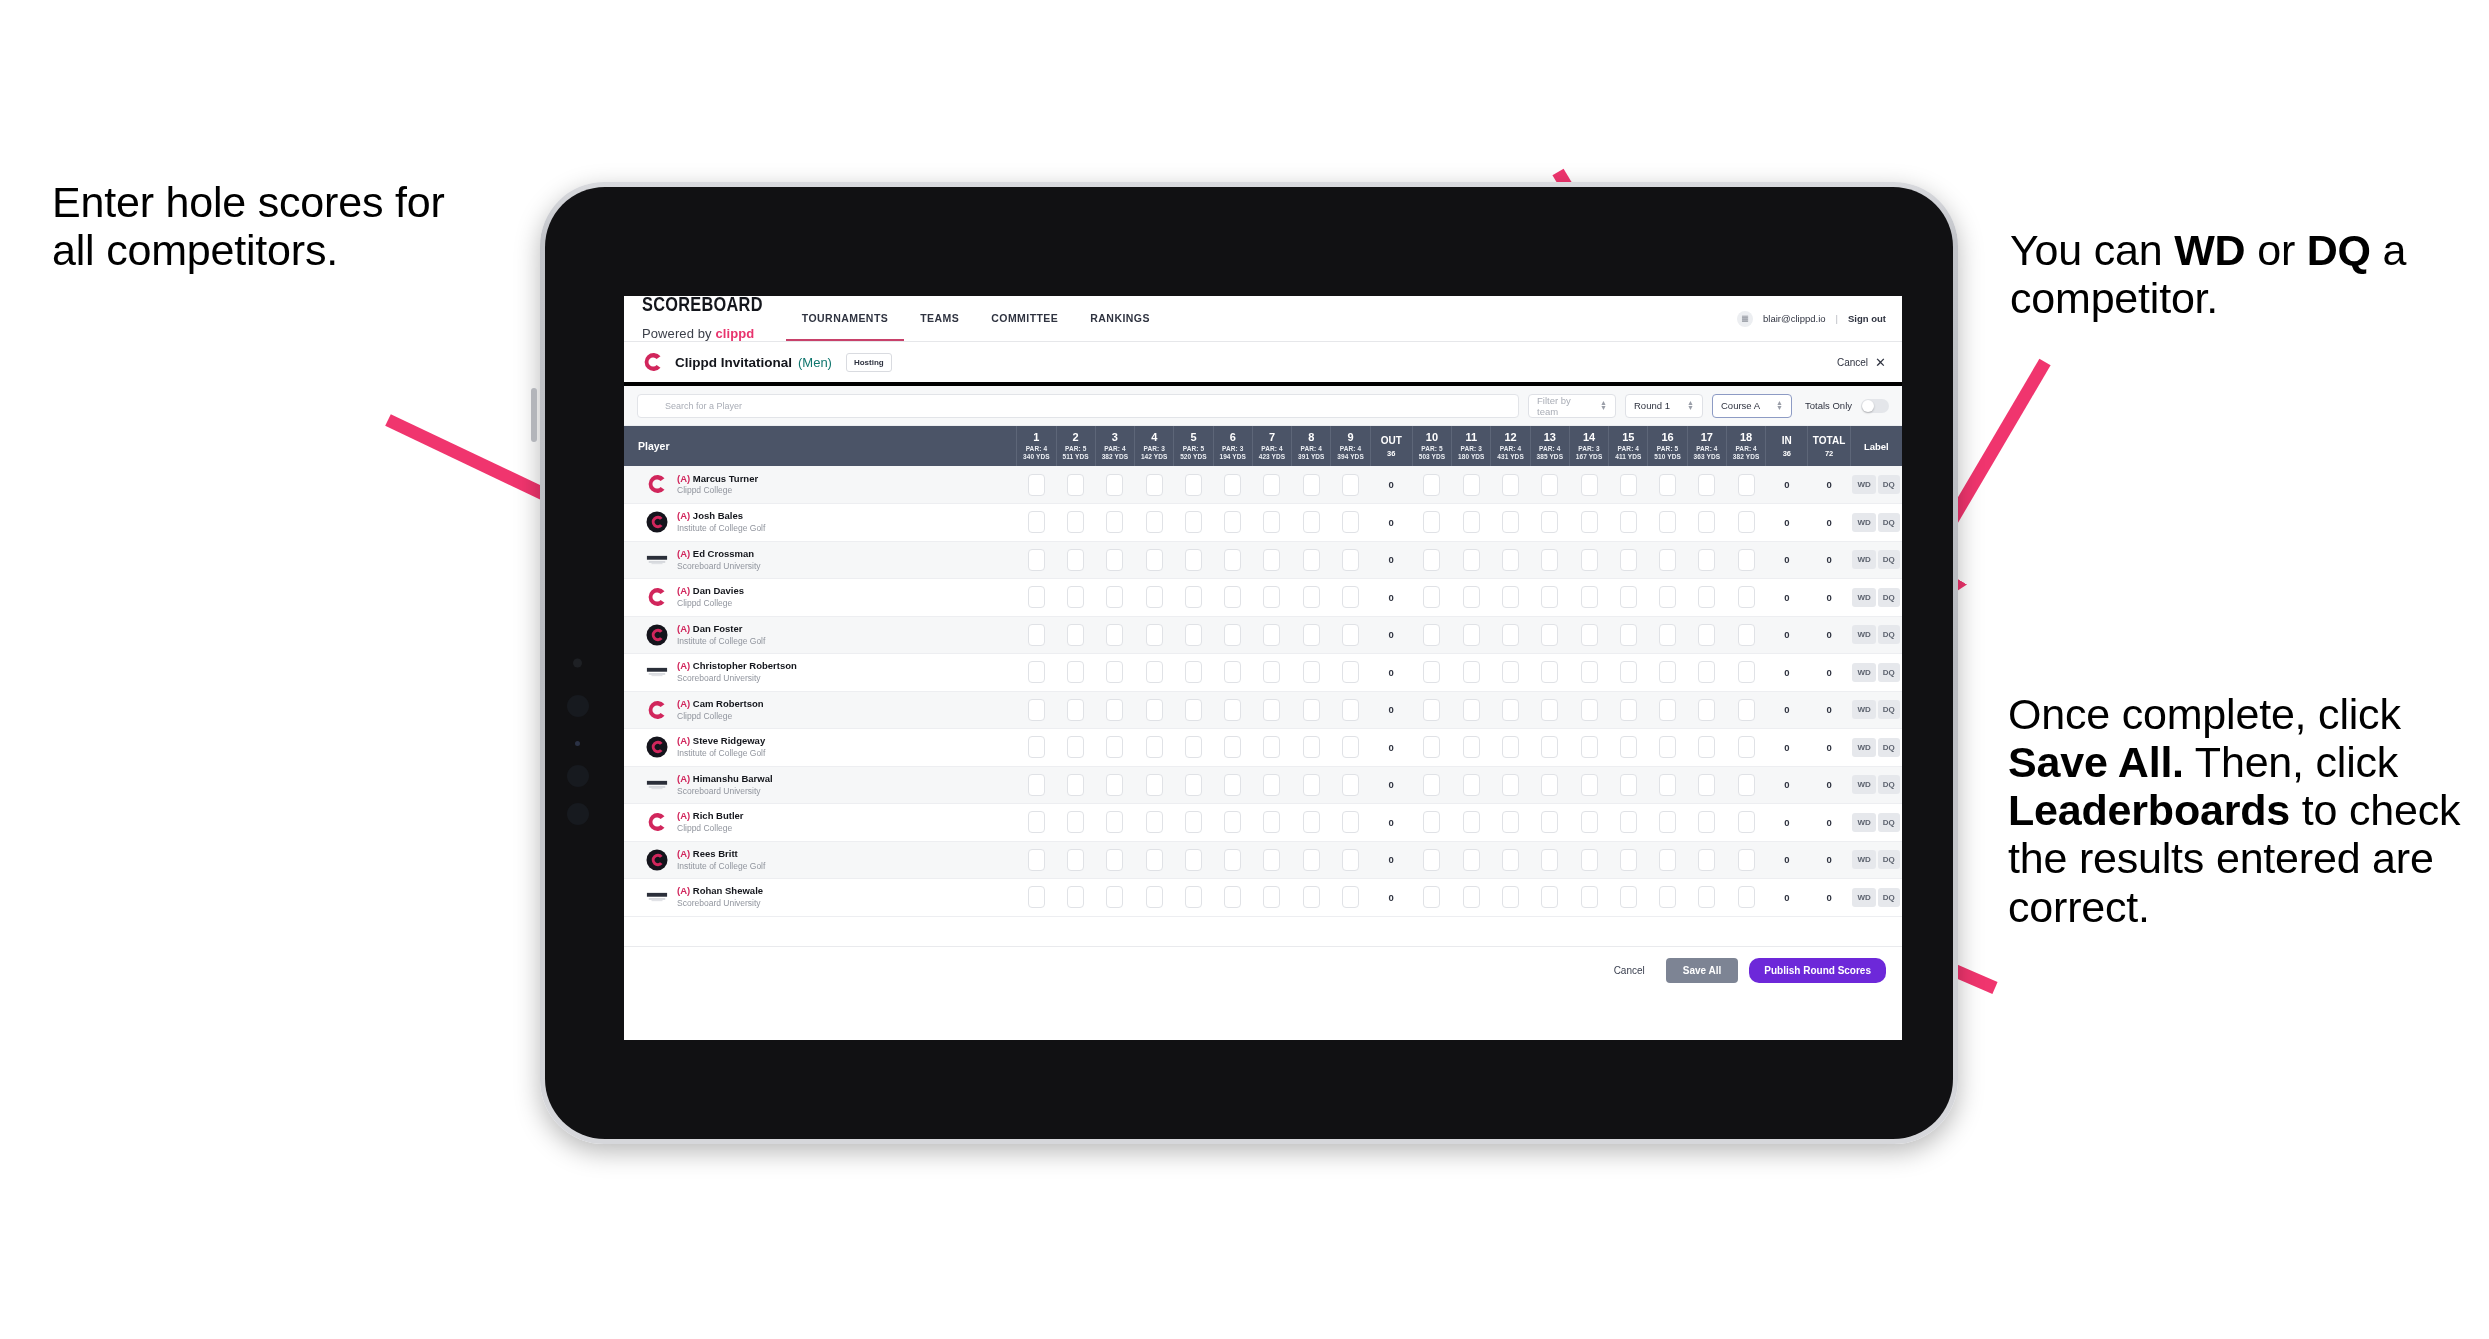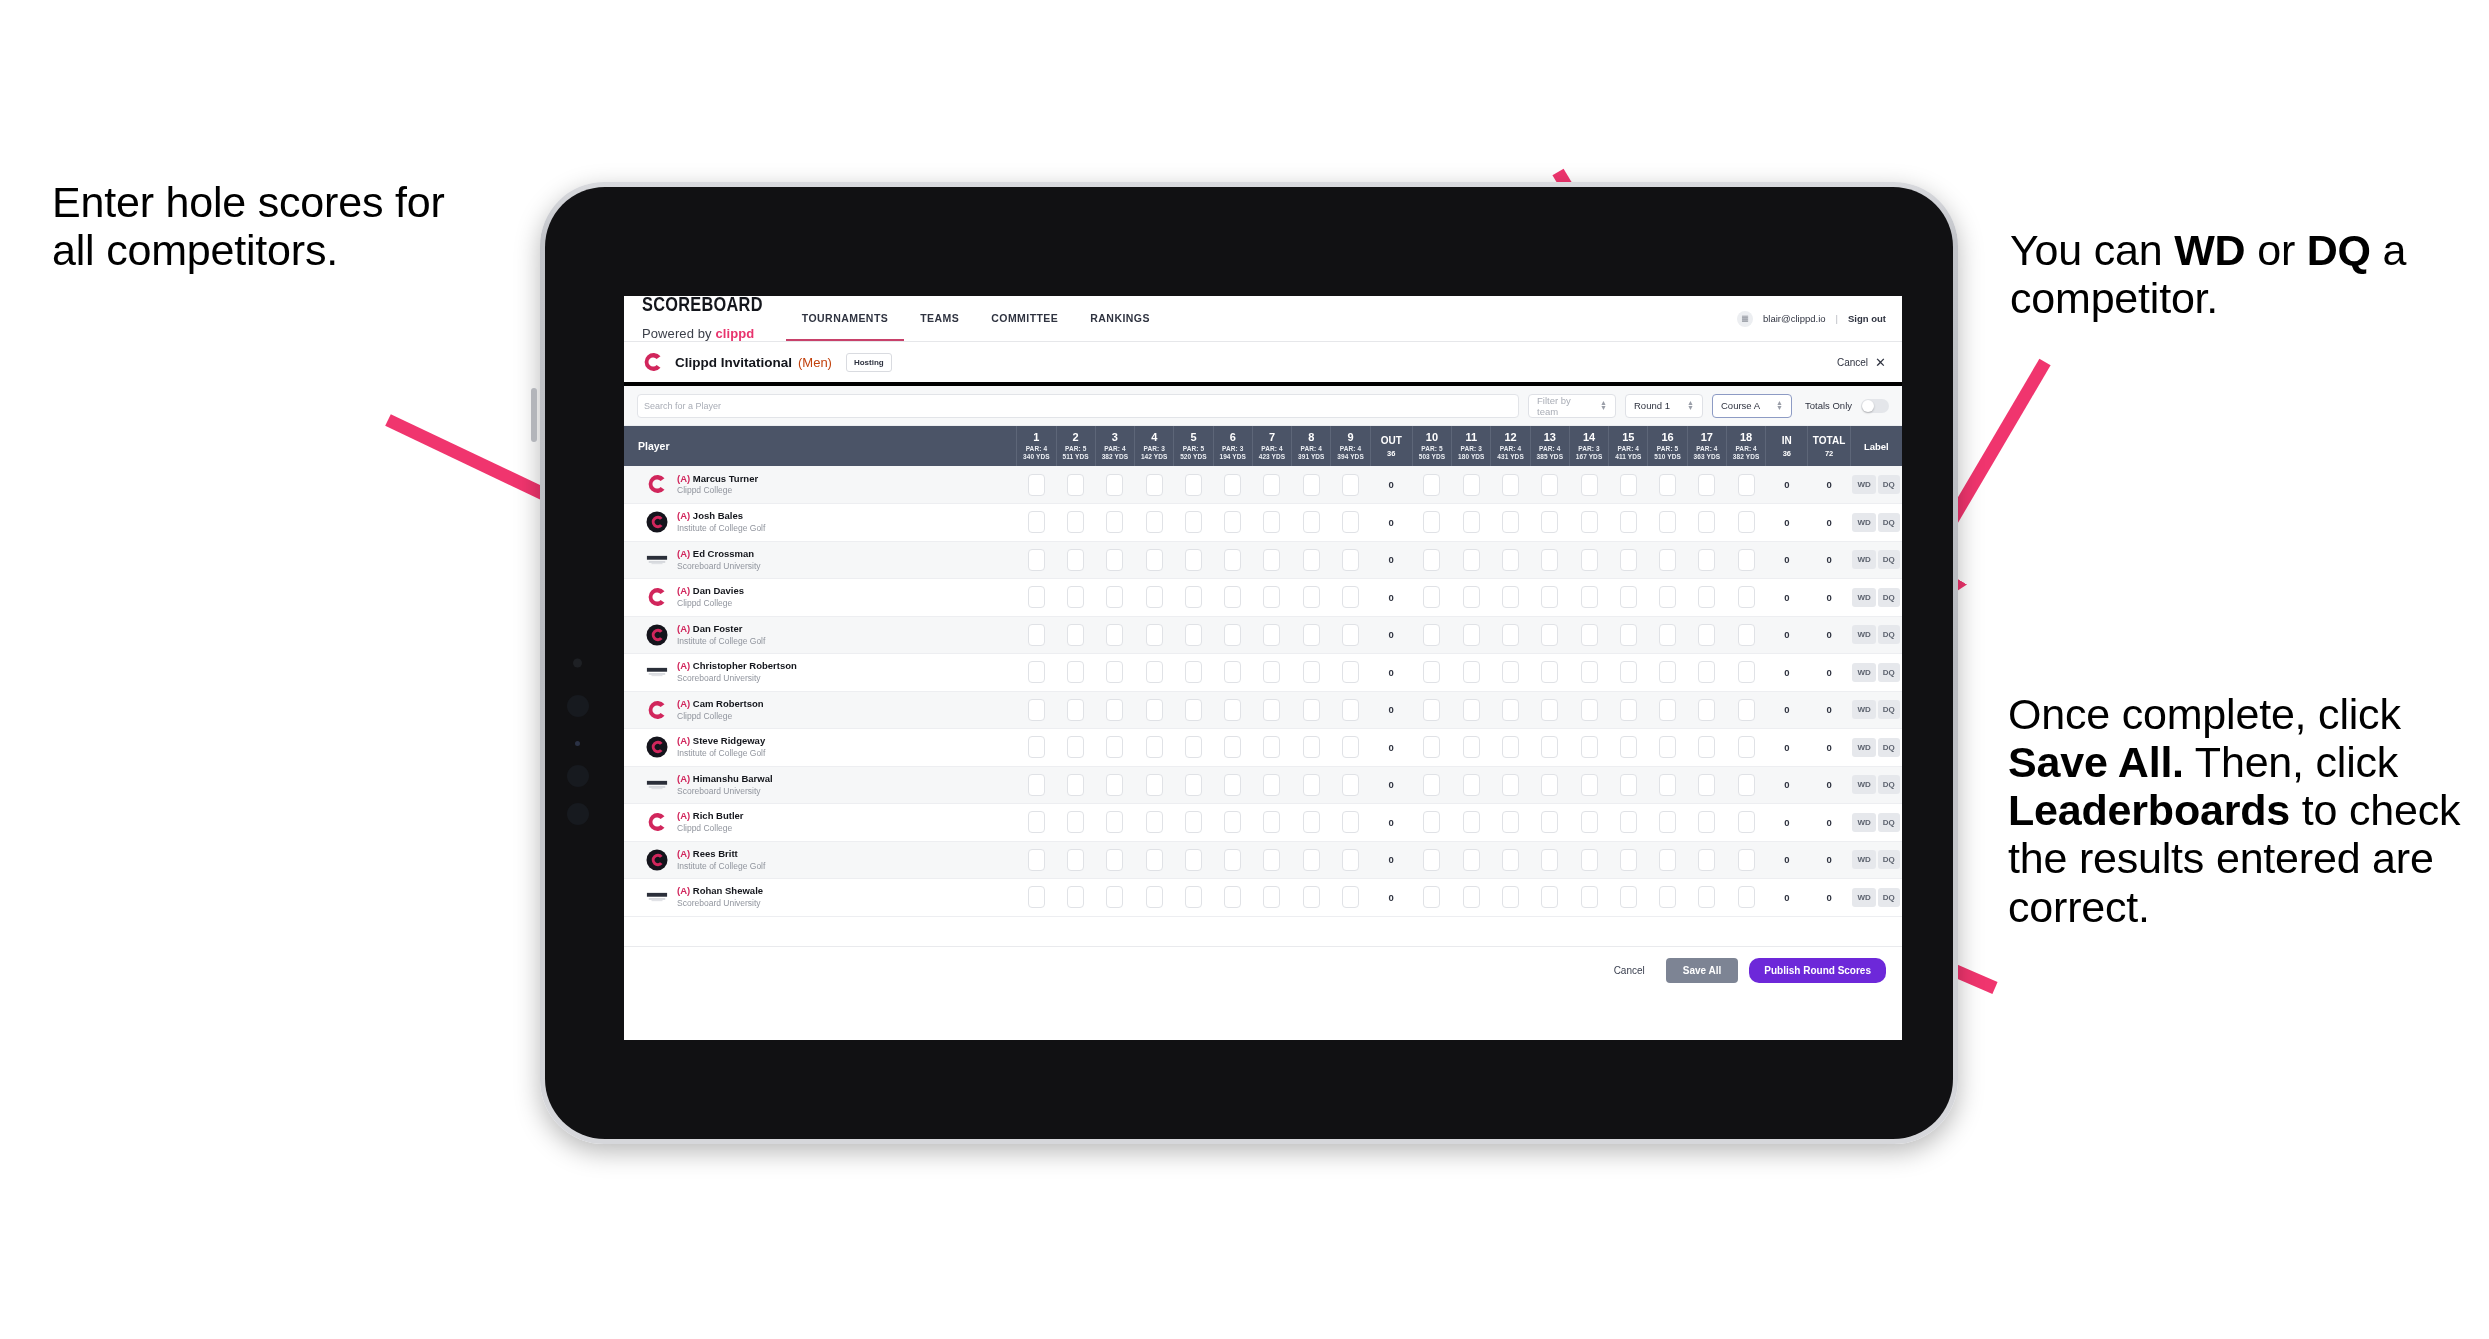--- a/index.html
+++ b/index.html
@@ -96,21 +96,21 @@
   
   .tbar {
     height: 44px; background:#fff; display:flex; align-items:center;
     padding: 0 16px 0 18px; border-bottom:4px solid #000000;
   }
   .c-logo {
     width: 22px; height: 22px; margin-right: 11px;
     display:flex;align-items:center;justify-content:center;
   }
   .t-name { font-size: 13.5px; font-weight:600; color:#14161c; }
-  .t-gender { font-size: 13px; color:#c2410c; margin-left: 6px; }
+  .t-gender { font-size: 13px; color:#0f766e; margin-left: 6px; }
   .t-badge {
     margin-left: 14px; font-size: 8px; font-weight:700; color:#2f3340;
     border:1px solid #d9dbe0; border-radius:3px; padding: 4px 7px; background:#fff;
   }
   .t-cancel { margin-left:auto; display:flex; align-items:center; gap:7px;
               font-size:10px; color:#2f3340; cursor:pointer; }
   .x-gl { font-size: 13px; line-height:1; }
 
   
   .subtabs {
@@ -123,21 +123,21 @@
   }
   .subtab.active { background:#ffffff; color:#1b2233; font-weight:700; }
 
   
   .filterrow {
     height: 40px; background:#f7f8f9; display:flex; align-items:center;
     padding: 0 13px; gap: 9px; border-bottom: 1px solid #eceef1;
   }
   .search-box {
     flex: 1; height: 24px; background:#fff; border:1px solid #e2e4e8; border-radius:4px;
-    display:flex; align-items:center; padding: 0 6px; font-size:9px; color:#a9adb6;
+    display:flex; align-items:center; padding: 0 27px; font-size:9px; color:#a9adb6;
   }
   .sel {
     height: 24px; background:#fff; border:1px solid #dfe1e6; border-radius:4px;
     display:flex; align-items:center; gap:8px; padding: 0 8px; font-size: 9.5px; color:#2f3340;
   }
   .sel.ph { color:#a9adb6; }
   .sel.focus { border-color:#8d9bc4; }
   .sel-w1 { width: 88px; } .sel-w2 { width: 78px; } .sel-w3 { width: 80px; }
   .spin { margin-left:auto; display:flex; flex-direction:column; line-height:.6; color:#9a9ea8; font-size:7px;}
   .totals-lbl { font-size:9.5px; color:#2f3340; margin-left:4px; }

